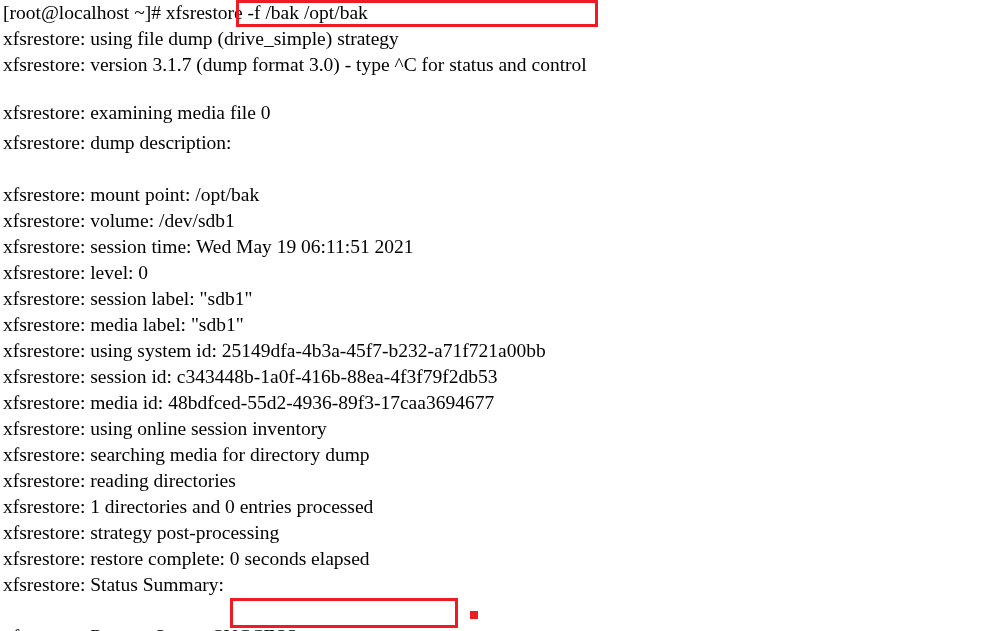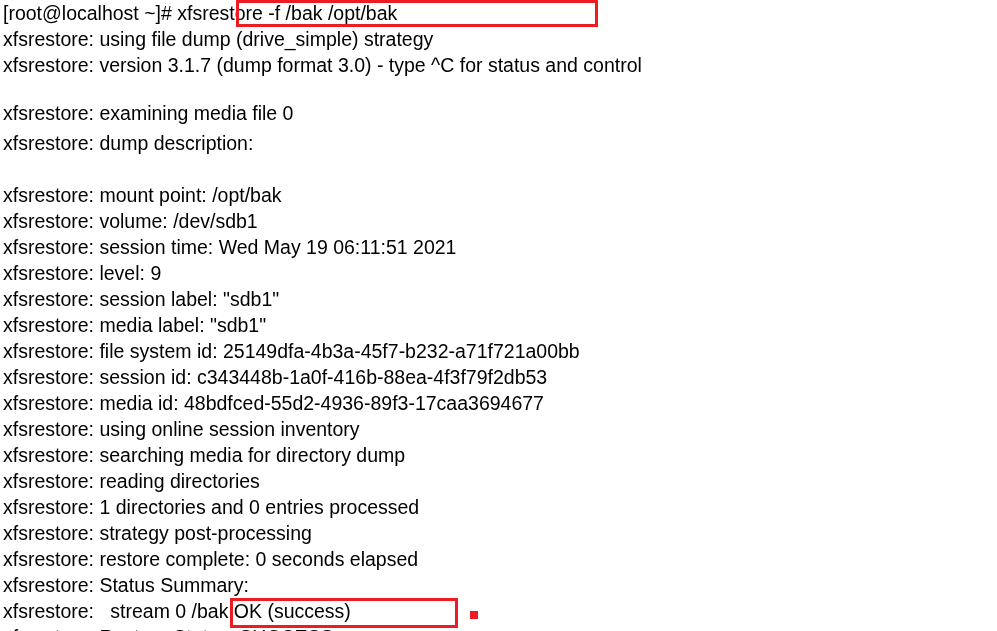--- a/index.html
+++ b/index.html
@@ -12,21 +12,21 @@
     height: 631px;
     overflow: hidden;
     font-family: "DejaVu Sans Mono", "Liberation Mono", monospace;
   }
   #terminal {
     position: relative;
     width: 997px;
     height: 631px;
     background: #ffffff;
     color: #000000;
-    font-family: Liberation Sans, sans-serif;
+    font-family: Liberation Serif, serif;
     font-size: 19.5px;
     line-height: 26px;
     letter-spacing: 0px;
     padding: 0;
     box-sizing: border-box;
   }
   .term-line {
     position: absolute;
     left: 3px;
     height: 26px;
@@ -53,34 +53,33 @@
 <div id="terminal">
 
   <div class="term-line" style="top:0px">[root@localhost ~]# xfsrestore -f /bak /opt/bak</div>
   <div class="term-line" style="top:26px">xfsrestore: using file dump (drive_simple) strategy</div>
   <div class="term-line" style="top:52px">xfsrestore: version 3.1.7 (dump format 3.0) - type ^C for status and control</div>
   <div class="term-line" style="top:100px">xfsrestore: examining media file 0</div>
   <div class="term-line" style="top:130px">xfsrestore: dump description:</div>
   <div class="term-line" style="top:182px">xfsrestore: mount point: /opt/bak</div>
   <div class="term-line" style="top:208px">xfsrestore: volume: /dev/sdb1</div>
   <div class="term-line" style="top:234px">xfsrestore: session time: Wed May 19 06:11:51 2021</div>
-  <div class="term-line" style="top:260px">xfsrestore: level: 9</div>
+  <div class="term-line" style="top:260px">xfsrestore: level: 0</div>
   <div class="term-line" style="top:286px">xfsrestore: session label: "sdb1"</div>
   <div class="term-line" style="top:312px">xfsrestore: media label: "sdb1"</div>
-  <div class="term-line" style="top:338px">xfsrestore: file system id: 25149dfa-4b3a-45f7-b232-a71f721a00bb</div>
+  <div class="term-line" style="top:338px">xfsrestore: using system id: 25149dfa-4b3a-45f7-b232-a71f721a00bb</div>
   <div class="term-line" style="top:364px">xfsrestore: session id: c343448b-1a0f-416b-88ea-4f3f79f2db53</div>
   <div class="term-line" style="top:390px">xfsrestore: media id: 48bdfced-55d2-4936-89f3-17caa3694677</div>
   <div class="term-line" style="top:416px">xfsrestore: using online session inventory</div>
   <div class="term-line" style="top:442px">xfsrestore: searching media for directory dump</div>
   <div class="term-line" style="top:468px">xfsrestore: reading directories</div>
   <div class="term-line" style="top:494px">xfsrestore: 1 directories and 0 entries processed</div>
   <div class="term-line" style="top:520px">xfsrestore: strategy post-processing</div>
   <div class="term-line" style="top:546px">xfsrestore: restore complete: 0 seconds elapsed</div>
   <div class="term-line" style="top:572px">xfsrestore: Status Summary:</div>
-  <div class="term-line" style="top:598px">xfsrestore:   stream 0 /bak OK (success)</div>
   <div class="term-line" style="top:624px">xfsrestore: Restore Status: SUCCESS</div>
 
   <div class="highlight-box" style="left:236px; top:0px; width:362px; height:27px;"></div>
 
   <div class="highlight-box" style="left:230px; top:598px; width:228px; height:30px;"></div>
 
   <div class="red-dot" style="left:470px; top:611px; width:8px; height:8px;"></div>
 
 </div>
 

